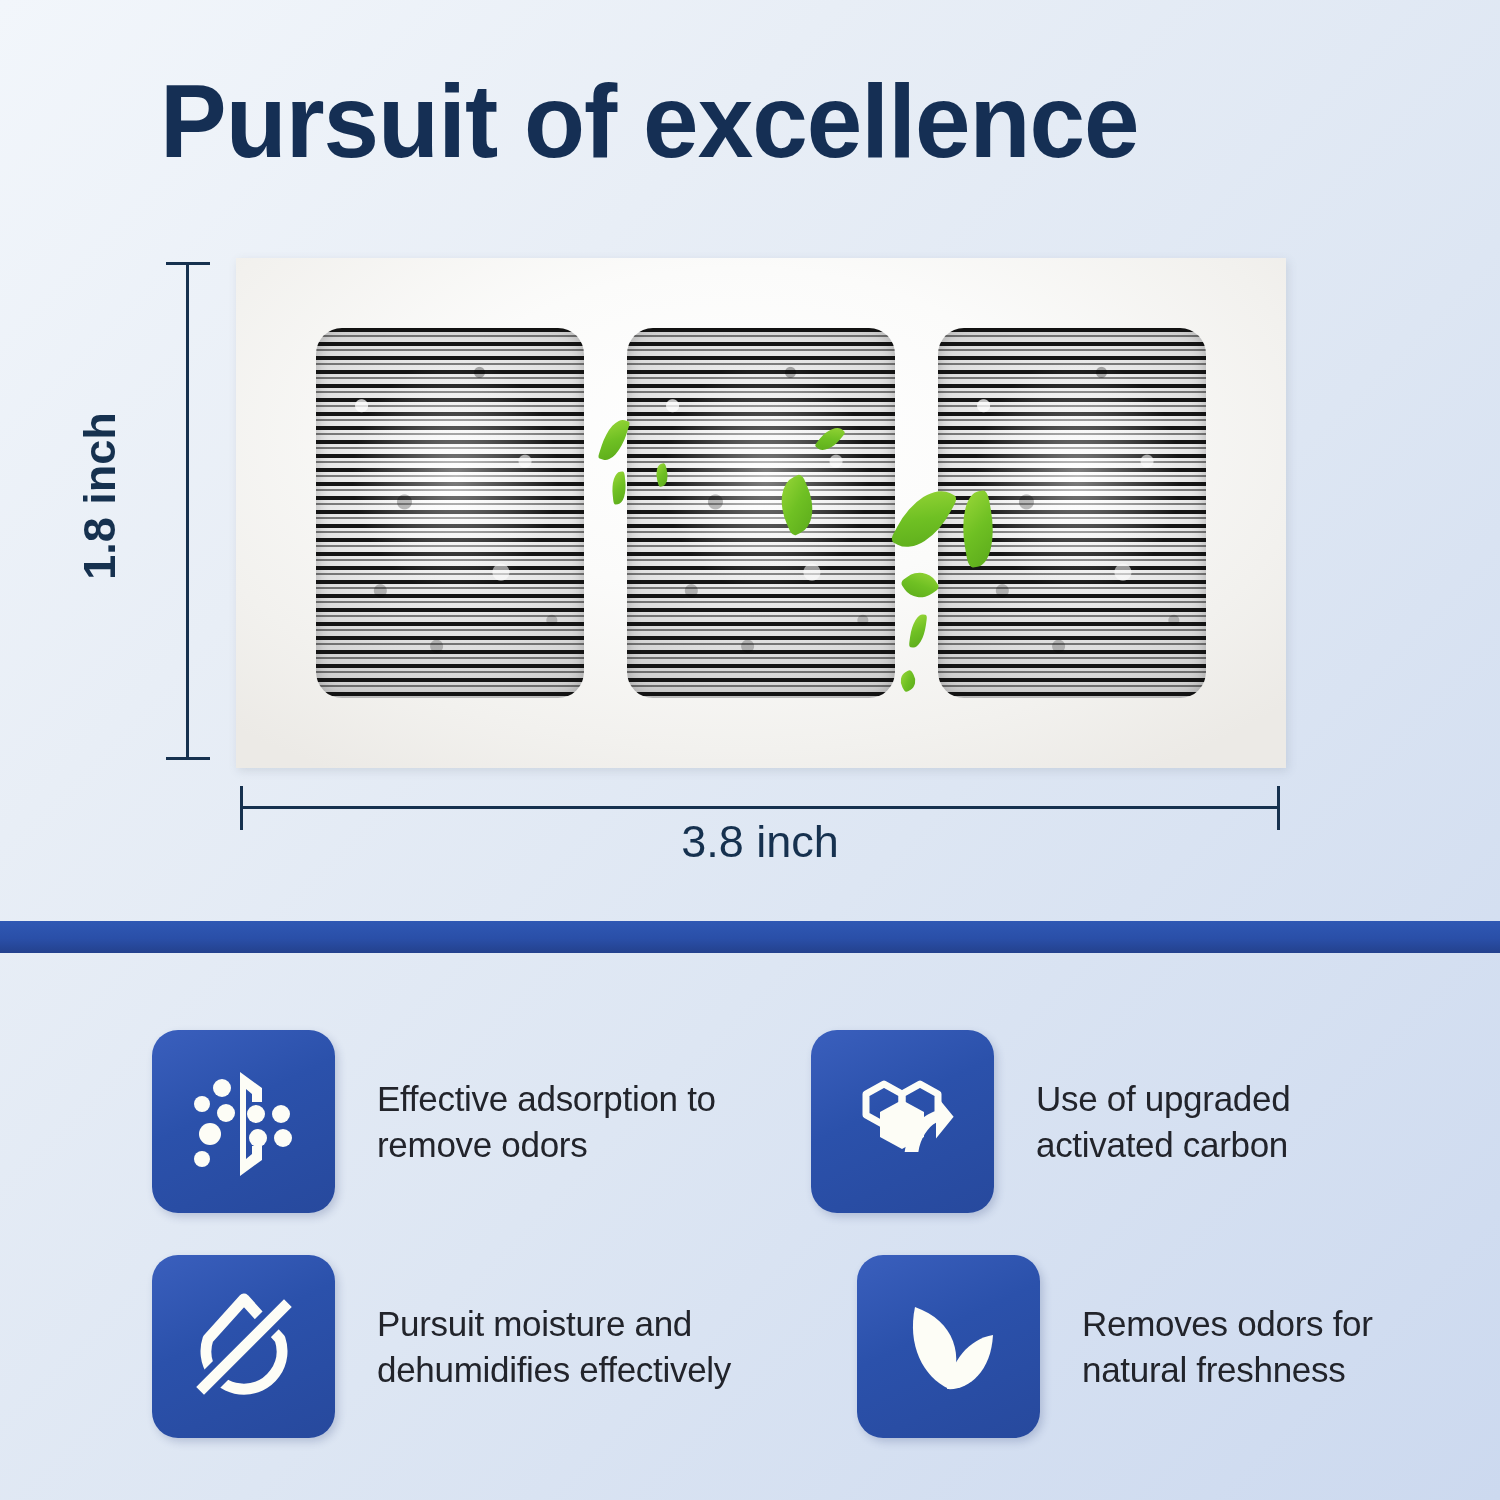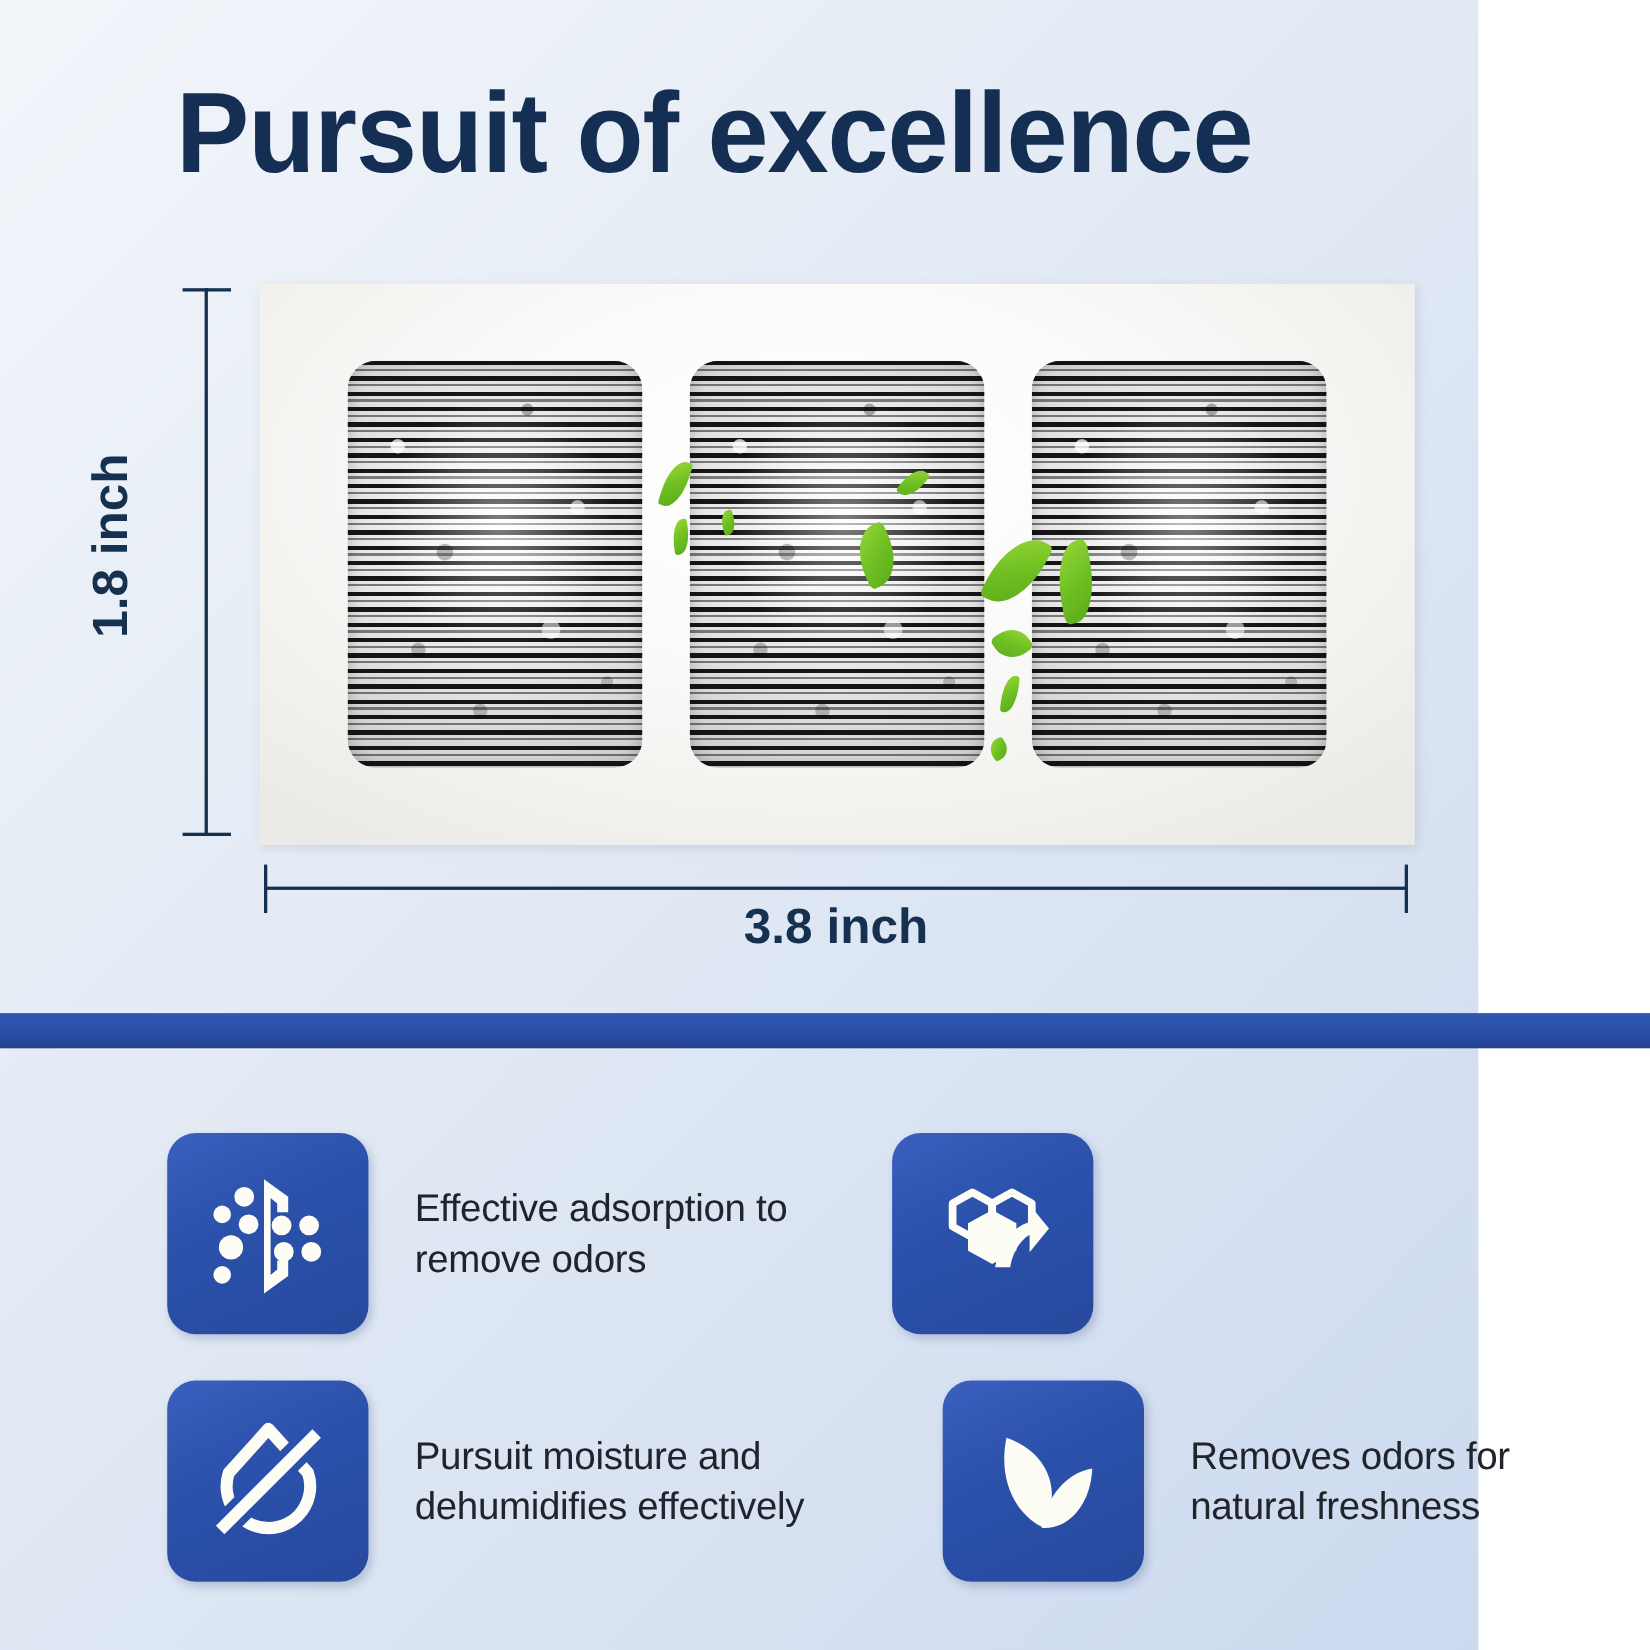--- a/index.html
+++ b/index.html
@@ -5,21 +5,21 @@
   * { margin:0; padding:0; box-sizing:border-box; }
 
   html, body {
     width:1500px; height:1500px;
     overflow:hidden;
     font-family:"Liberation Sans", sans-serif;
   }
 
   #page {
     position:relative;
-    width:1344px; height:1500px;
+    width:1500px; height:1500px;
     background:
       linear-gradient(135deg, #f2f6fb 0%, #e8eef6 28%, #dde6f3 58%, #ccd9ef 100%);
   }
 
   
   .top-section {
     position:absolute; left:0; top:0; width:1500px; height:922px;
   }
 
   .page-title {
@@ -166,21 +166,21 @@
     left:1277px; top:786px;
     width:3px; height:44px;
     background:#16314f;
   }
   .dim-h-label {
     position:absolute;
     left:240px; top:816px;
     width:1040px;
     text-align:center;
     font-size:45px;
-    font-weight:bold;
+    font-weight:normal;
     color:#16314f;
     white-space:nowrap;
   }
 
   
   .divider-bar {
     position:absolute;
     left:0; top:921px;
     width:1500px; height:32px;
     background:linear-gradient(to bottom,#2f58b4 0%,#2a4fa8 55%,#23418d 100%);
@@ -297,20 +297,21 @@
         <svg width="118" height="112" viewBox="0 0 118 112">
           <g fill="none" stroke="#fdfdf6" stroke-width="7" stroke-linejoin="round">
             <polygon points="22,28 40,18 58,28 58,49 40,59 22,49"></polygon>
             <polygon points="58,28 76,18 94,28 94,49 76,59 58,49"></polygon>
           </g>
           <polygon points="36,46 58,34 80,46 80,71 58,83 36,71" fill="#fdfdf6"></polygon>
           <path d="M68 94 C72 70, 86 56, 100 52 L100 36 L118 58 L100 80 L100 64
                    C92 68, 84 80, 82 94 Z" fill="#fdfdf6" transform="translate(-6,-6) scale(0.98)"></path>
         </svg>
       </div>
+      <div class="feature-text">Use of upgraded activated carbon</div>
     </div>
 
     <div class="feature f3">
       <div class="feature-icon">
         <svg width="112" height="112" viewBox="0 0 112 112">
           <defs>
             <mask id="slashMask">
               <rect x="0" y="0" width="112" height="112" fill="#fff"></rect>
               <line x1="16" y1="96" x2="96" y2="16" stroke="#000" stroke-width="24"></line>
             </mask>

